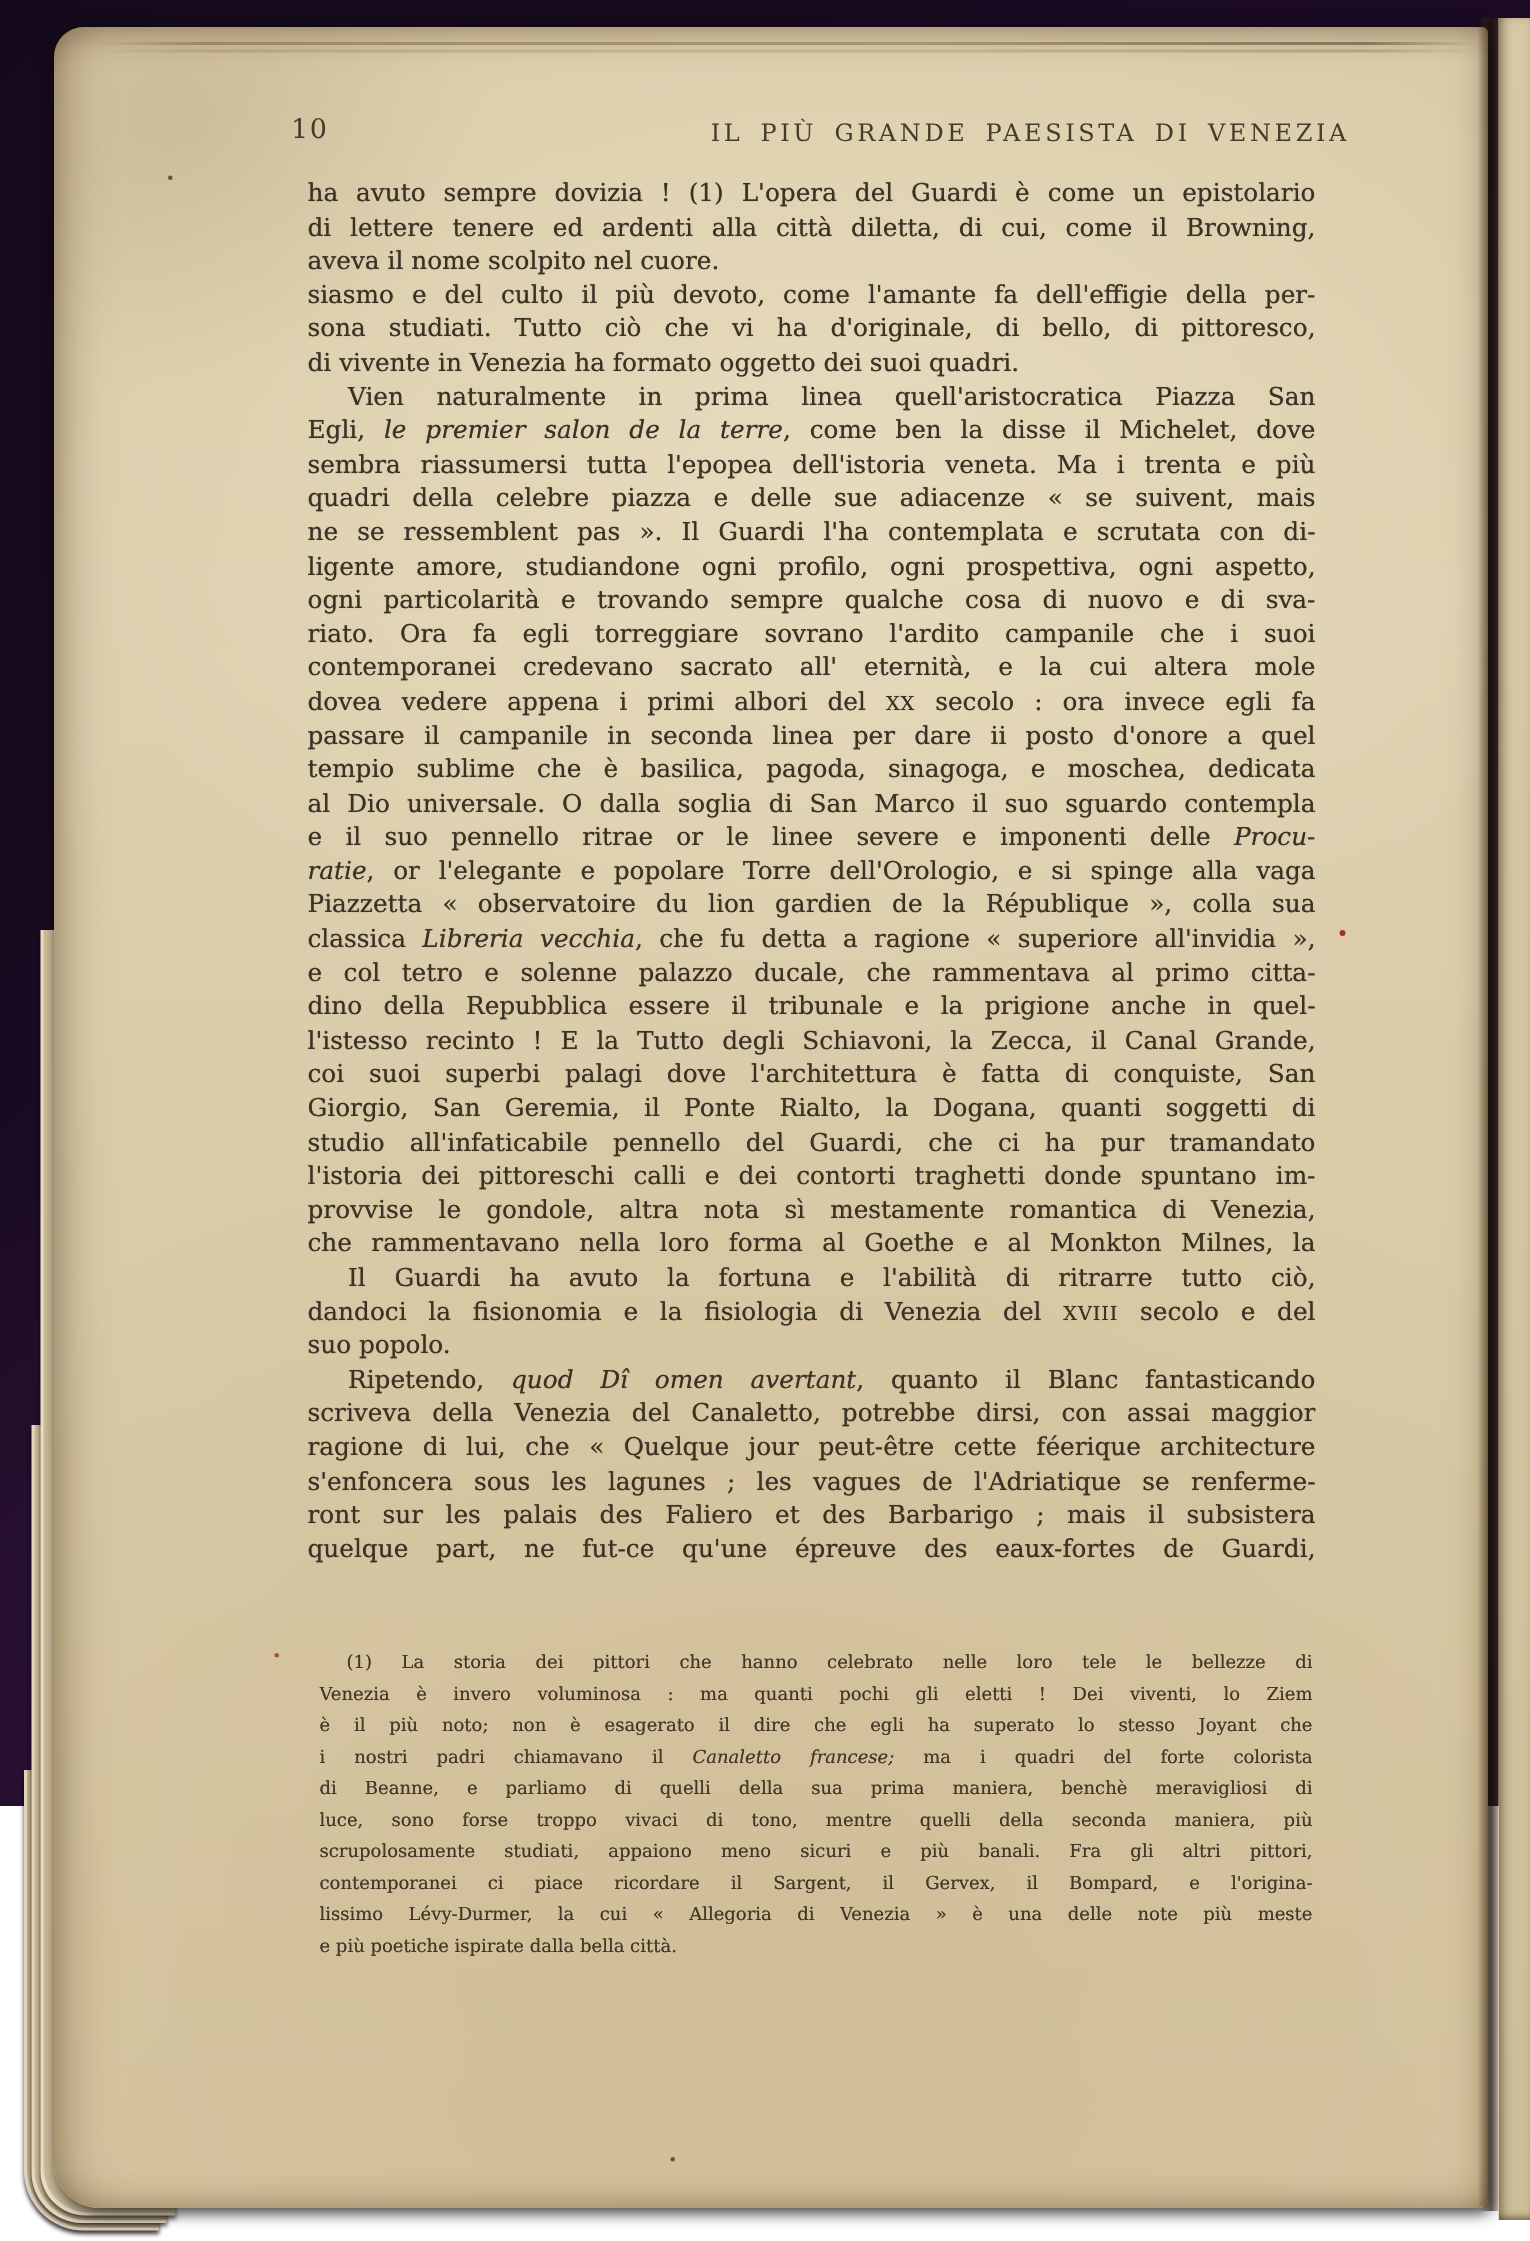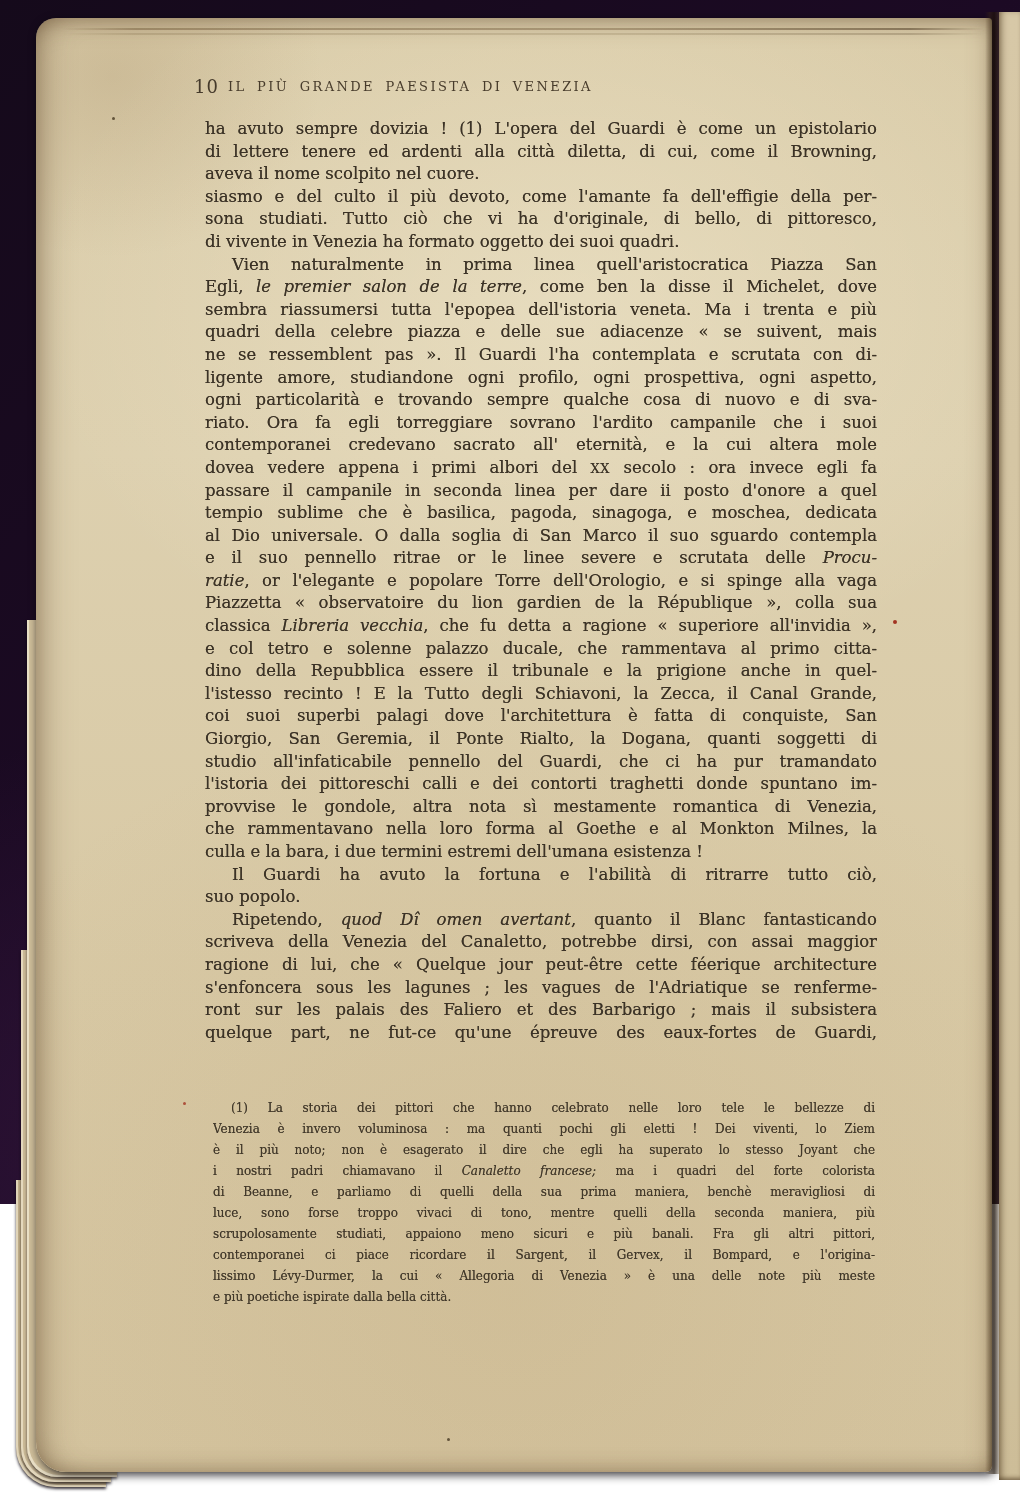--- a/index.html
+++ b/index.html
@@ -32,21 +32,21 @@
       inset 22px 0 34px -20px rgba(88,62,36,.55),
       inset -16px 0 26px -16px rgba(88,62,36,.42),
       inset 0 18px 26px -18px rgba(88,62,36,.5),
       inset 0 -16px 22px -16px rgba(88,62,36,.35),
       2px 3px 10px rgba(5,2,7,.8);
   }
   .crease{position:absolute;left:26px;right:8px;top:10px;height:2px;border-radius:2px;
     background:linear-gradient(90deg, rgba(104,80,48,0), rgba(104,80,48,.42) 8%, rgba(104,80,48,.38) 60%, rgba(70,50,28,.5) 92%, rgba(104,80,48,0));}
   .crease.c2{top:15px;opacity:.45;}
   .pagenum{position:absolute;left:158px;top:58px;font-size:18px;color:#453a2b;letter-spacing:1px;}
-  .runhead{position:absolute;left:192px;top:61px;width:672px;text-align:left;font-size:13px;letter-spacing:2.4px;color:#473b2b;word-spacing:4px;}
+  .runhead{position:absolute;left:192px;top:61px;width:672px;text-align:right;font-size:16px;letter-spacing:2.4px;color:#473b2b;word-spacing:4px;}
   .bodytext{position:absolute;left:169px;top:100px;width:672px;font-size:16.5px;color:#3b3226;}
   .bodytext .line{height:22.6px;line-height:22.6px;text-align:justify;text-align-last:justify;overflow:hidden;text-shadow:0 0 .5px rgba(58,49,36,.75);}
   .bodytext .line.indent{text-indent:27px;}
   .footnote{position:absolute;left:177px;top:1080px;width:662px;font-size:12px;color:#41382a;}
   .footnote .line{height:21px;line-height:21px;text-align:justify;text-align-last:justify;overflow:hidden;text-shadow:0 0 .4px rgba(62,52,38,.7);}
   .footnote .line.indent{text-indent:18px;}
   .line.end{text-align-last:left !important;}
   .it{font-style:italic;}
   .sc{font-size:.78em;text-transform:uppercase;letter-spacing:.6px;}
   
@@ -88,35 +88,35 @@
         <div class="line"><span>quadri della celebre piazza e delle sue adiacenze « se suivent, mais</span></div>
         <div class="line"><span>ne se ressemblent pas ». Il Guardi l'ha contemplata e scrutata con di-</span></div>
         <div class="line"><span>ligente amore, studiandone ogni profilo, ogni prospettiva, ogni aspetto,</span></div>
         <div class="line"><span>ogni particolarità e trovando sempre qualche cosa di nuovo e di sva-</span></div>
         <div class="line"><span>riato. Ora fa egli torreggiare sovrano l'ardito campanile che i suoi</span></div>
         <div class="line"><span>contemporanei credevano sacrato all' eternità, e la cui altera mole</span></div>
         <div class="line"><span>dovea vedere appena i primi albori del </span><span class="sc">xx</span><span> secolo : ora invece egli fa</span></div>
         <div class="line"><span>passare il campanile in seconda linea per dare ii posto d'onore a quel</span></div>
         <div class="line"><span>tempio sublime che è basilica, pagoda, sinagoga, e moschea, dedicata</span></div>
         <div class="line"><span>al Dio universale. O dalla soglia di San Marco il suo sguardo contempla</span></div>
-        <div class="line"><span>e il suo pennello ritrae or le linee severe e scrutata delle </span><span class="it">Procu-</span></div>
+        <div class="line"><span>e il suo pennello ritrae or le linee severe e imponenti delle </span><span class="it">Procu-</span></div>
         <div class="line"><span class="it">ratie</span><span>, or l'elegante e popolare Torre dell'Orologio, e si spinge alla vaga</span></div>
         <div class="line"><span>Piazzetta « observatoire du lion gardien de la République », colla sua</span></div>
         <div class="line"><span>classica </span><span class="it">Libreria vecchia</span><span>, che fu detta a ragione « superiore all'invidia »,</span></div>
         <div class="line"><span>e col tetro e solenne palazzo ducale, che rammentava al primo citta-</span></div>
         <div class="line"><span>dino della Repubblica essere il tribunale e la prigione anche in quel-</span></div>
         <div class="line"><span>l'istesso recinto ! E la Tutto degli Schiavoni, la Zecca, il Canal Grande,</span></div>
         <div class="line"><span>coi suoi superbi palagi dove l'architettura è fatta di conquiste, San</span></div>
         <div class="line"><span>Giorgio, San Geremia, il Ponte Rialto, la Dogana, quanti soggetti di</span></div>
         <div class="line"><span>studio all'infaticabile pennello del Guardi, che ci ha pur tramandato</span></div>
         <div class="line"><span>l'istoria dei pittoreschi calli e dei contorti traghetti donde spuntano im-</span></div>
         <div class="line"><span>provvise le gondole, altra nota sì mestamente romantica di Venezia,</span></div>
         <div class="line"><span>che rammentavano nella loro forma al Goethe e al Monkton Milnes, la</span></div>
-        <div class="line end"><span>culla e la bara, i due termini estremi dell'umana esistenza !</span></div>
         <div class="line indent"><span>Il Guardi ha avuto la fortuna e l'abilità di ritrarre tutto ciò,</span></div>
+        <div class="line"><span>dandoci la fisionomia e la fisiologia di Venezia del </span><span class="sc">xviii</span><span> secolo e del</span></div>
         <div class="line end"><span>suo popolo.</span></div>
         <div class="line indent"><span>Ripetendo, </span><span class="it">quod Dî omen avertant</span><span>, quanto il Blanc fantasticando</span></div>
         <div class="line"><span>scriveva della Venezia del Canaletto, potrebbe dirsi, con assai maggior</span></div>
         <div class="line"><span>ragione di lui, che « Quelque jour peut-être cette féerique architecture</span></div>
         <div class="line"><span>s'enfoncera sous les lagunes ; les vagues de l'Adriatique se renferme-</span></div>
         <div class="line"><span>ront sur les palais des Faliero et des Barbarigo ; mais il subsistera</span></div>
         <div class="line"><span>quelque part, ne fut-ce qu'une épreuve des eaux-fortes de Guardi,</span></div>
       </div>
     <div class="footnote" id="footnote">
         <div class="line indent"><span>(1) La storia dei pittori che hanno celebrato nelle loro tele le bellezze di</span></div>

